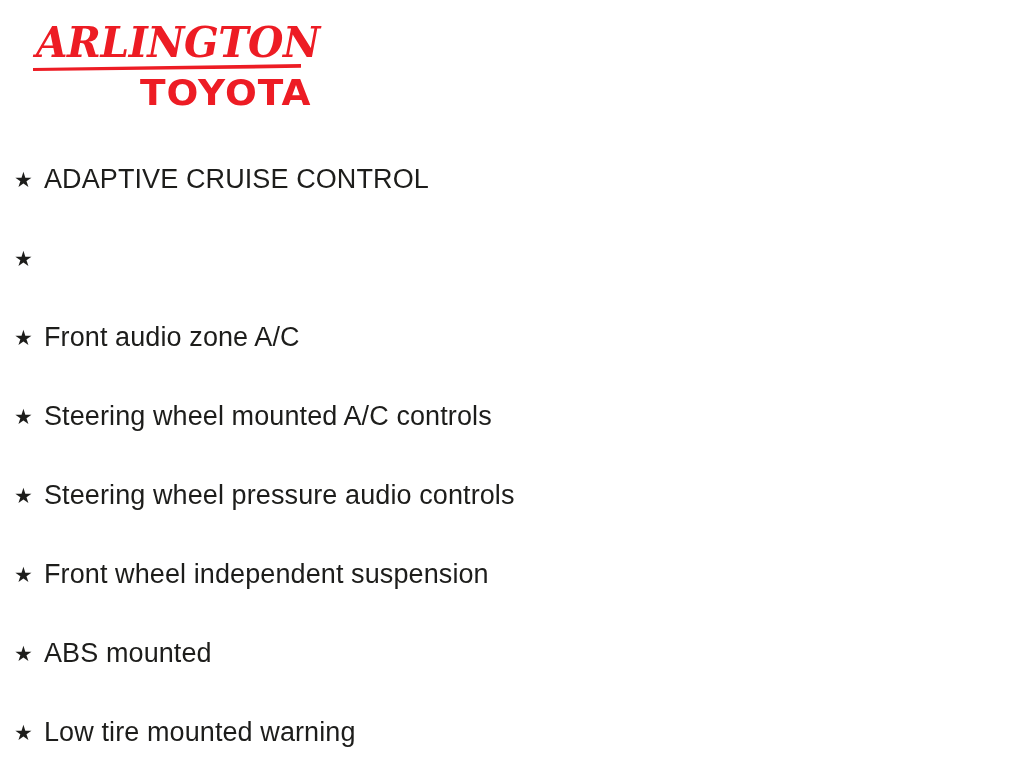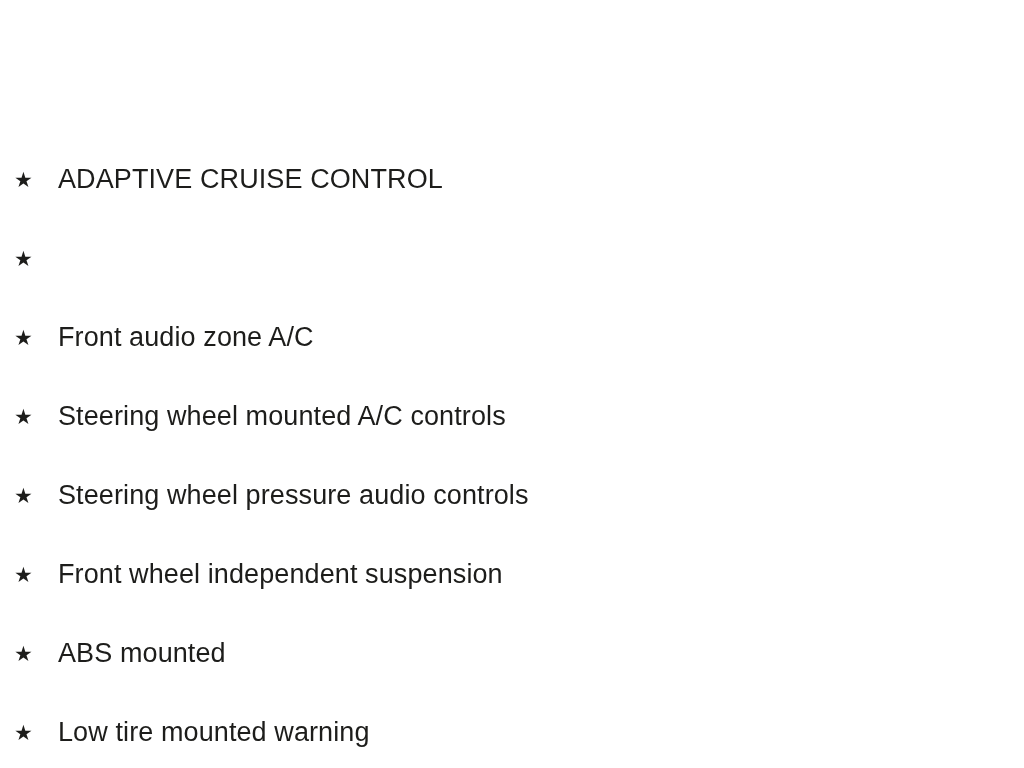--- a/index.html
+++ b/index.html
@@ -105,28 +105,36 @@
     position: absolute;
     left: 14px;
     top: 0;
     font-size: 21px;
     line-height: 79px;
     color: #1d1d1b;
   }
   .feature-label {
     font-size: 27px;
     letter-spacing: 0.1px;
-    margin-left: 14px;
   }
 </style>
 </head>
 <body>
 
 <div class="page">
 
+  <div class="logo">
+    <div class="logo-word">
+      <span class="logo-word-text">ARLINGTON</span>
+      <span class="logo-swoosh"></span>
+    </div>
+    <div class="logo-toyota">
+      <span class="logo-toyota-text">TOYOTA</span>
+    </div>
+  </div>
 
   <ul class="features">
     <li class="feature-item">
       <span class="feature-bullet">★</span>
       <span class="feature-label">ADAPTIVE CRUISE CONTROL</span>
     </li>
     <li class="feature-item">
       <span class="feature-bullet">★</span>
     </li>
     <li class="feature-item">

